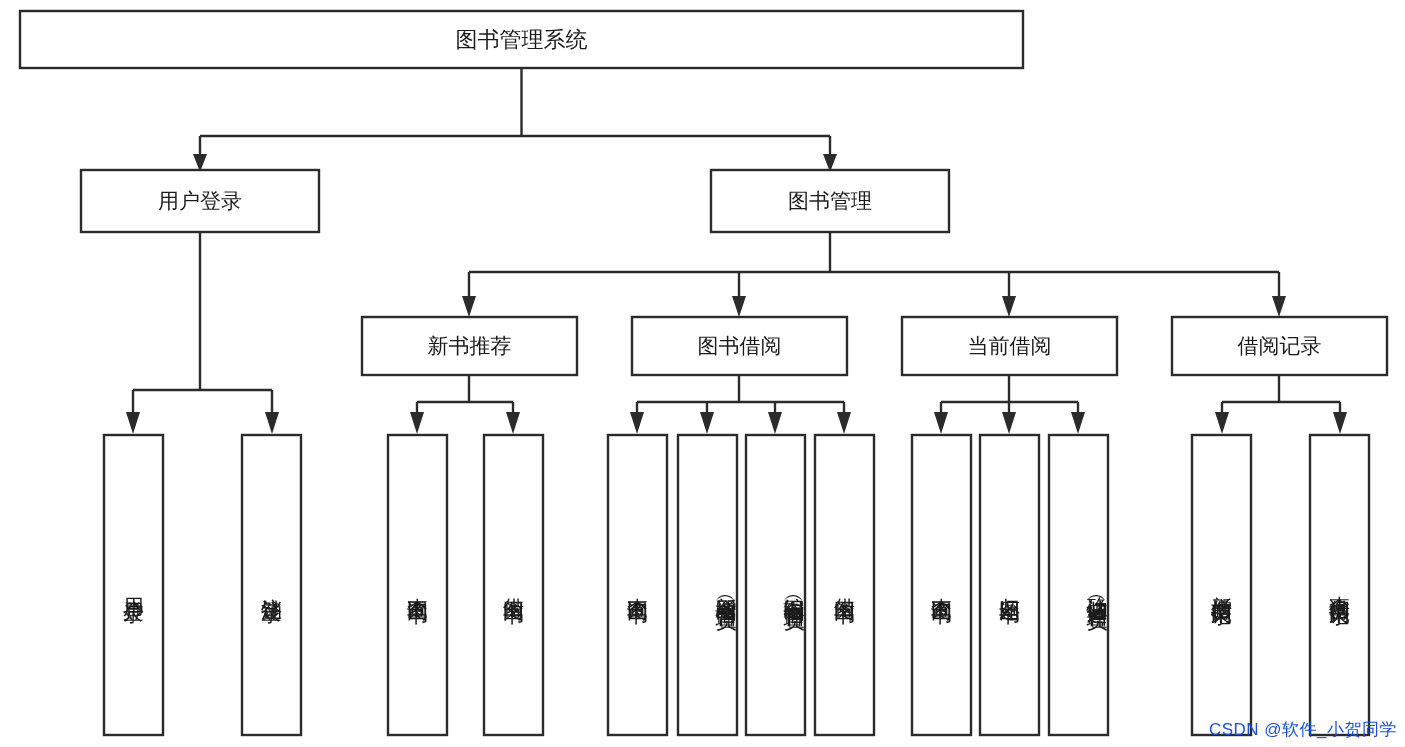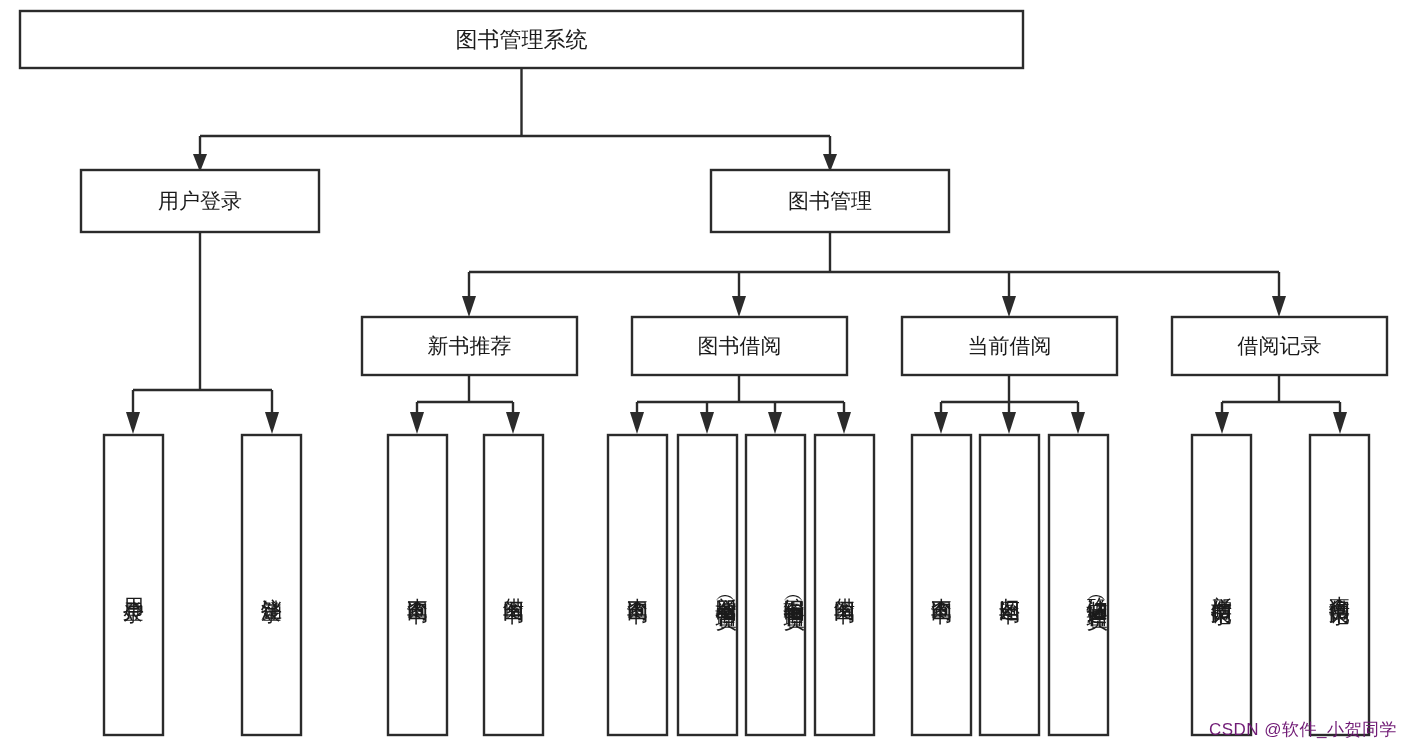--- a/index.html
+++ b/index.html
@@ -71,21 +71,21 @@
     text-align: center;
     pointer-events: none;
     user-select: none;
   }
   .watermark {
     position: absolute;
     right: 8px;
     bottom: 6px;
     font-family: "Liberation Sans", "DejaVu Sans", sans-serif;
     font-size: 17px;
-    color: #701a75;
+    color: #1d4ed8;
     letter-spacing: 0.5px;
     white-space: nowrap;
   }
 </style>
 </head>
 <body>
 
 <div id="diagram-root">
 
   <svg class="flow" viewBox="0 0 1405 747">

